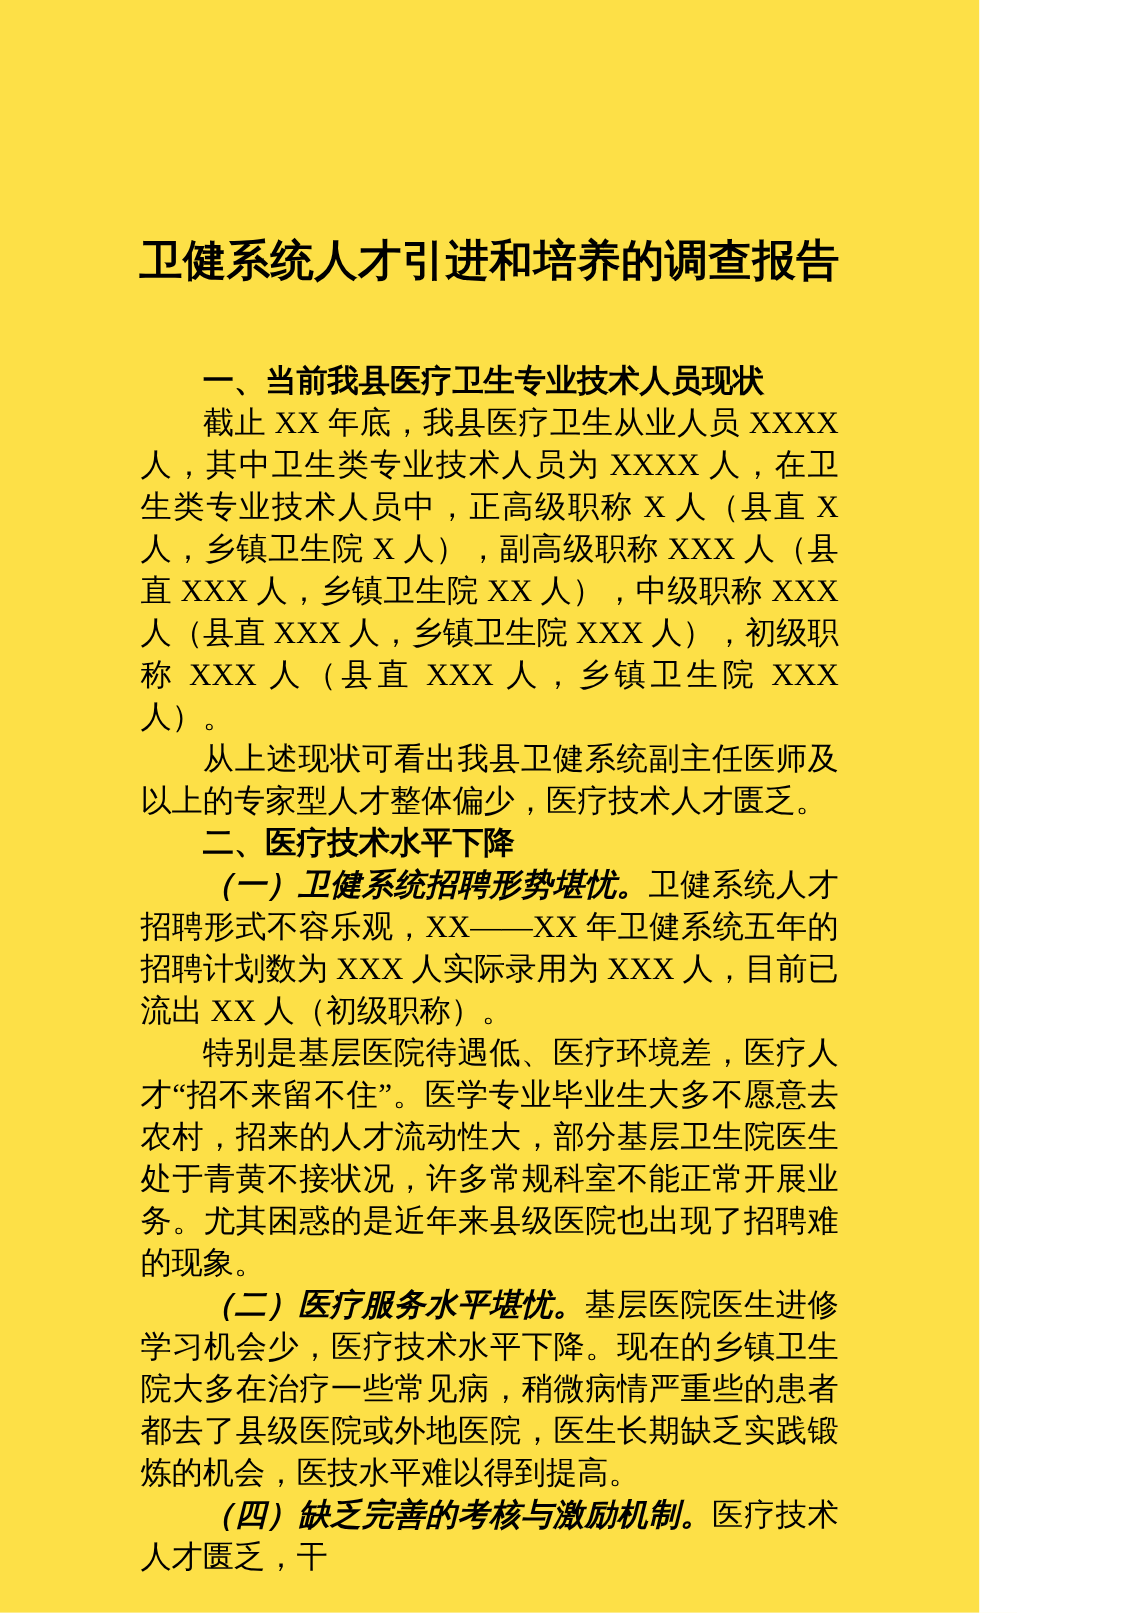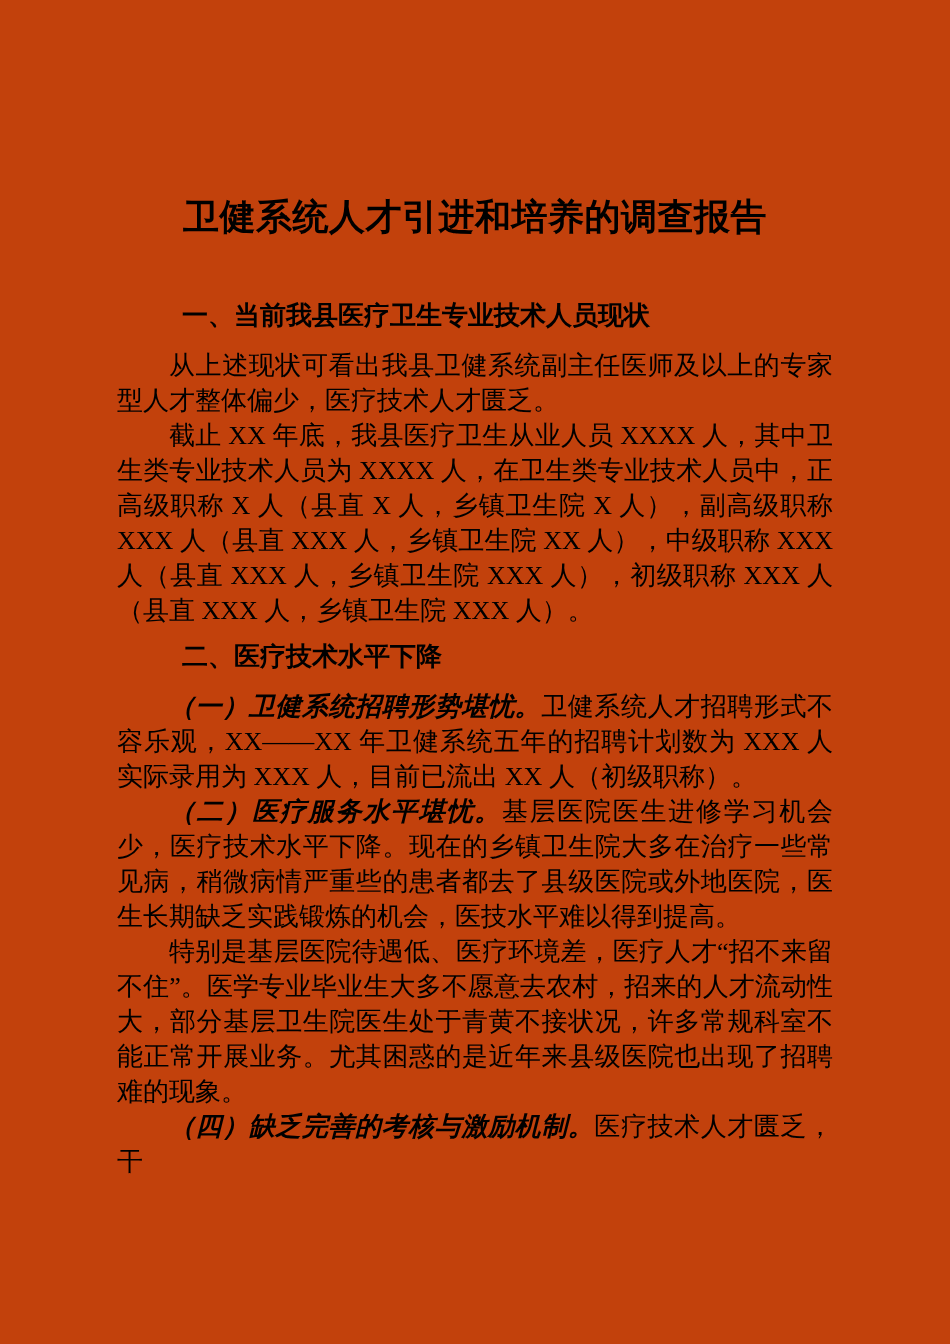--- a/index.html
+++ b/index.html
@@ -2,23 +2,23 @@
 <html><head>
 <meta charset="utf-8">
 <style>
   html, body {
     margin: 0;
     padding: 0;
     background: #ffffff;
   }
   .page {
     position: relative;
-    width: 950px;
+    width: 816px;
     height: 1344px;
-    background: #c2410c;
+    background: #fde047;
     color: #000000;
     overflow: hidden;
     font-family: "Liberation Serif", "DejaVu Serif", serif;
   }
   .doc-title {
     margin: 193px 60px 0 60px;
     text-align: center;
     font-size: 36px;
     line-height: 48px;
     font-weight: bold;
@@ -27,27 +27,27 @@
     color: #000000;
   }
   .doc-body {
     margin: 59px 117px 0 117px; 
     font-size: 26px;
     line-height: 35px;
     text-align: justify;
     color: #000000;
   }
   .sec-heading {
-    margin: 13px;
+    margin: 0;
     font-size: 26px;
     line-height: 35px;
     font-weight: bold;
     text-indent: 2em;
     text-align: left;
-    font-family: Liberation Mono, monospace;
+    font-family: Liberation Serif, serif;
   }
   .para {
     margin: 0;
     text-indent: 2em;
   }
   .para .lead {
     font-weight: bold;
     font-style: italic;
   }
 </style>
@@ -55,29 +55,29 @@
 <body>
 
 <div class="page">
 
   <h1 class="doc-title">卫健系统人才引进和培养的调查报告</h1>
 
   <div class="doc-body">
 
     <h2 class="sec-heading">一、当前我县医疗卫生专业技术人员现状</h2>
 
+    <p class="para">截止 XX 年底，我县医疗卫生从业人员 XXXX 人，其中卫生类专业技术人员为 XXXX 人，在卫生类专业技术人员中，正高级职称 X 人（县直 X 人，乡镇卫生院 X 人），副高级职称 XXX 人（县直 XXX 人，乡镇卫生院 XX 人），中级职称 XXX 人（县直 XXX 人，乡镇卫生院 XXX 人），初级职称 XXX 人（县直 XXX 人，乡镇卫生院 XXX 人）。</p>
+
     <p class="para">从上述现状可看出我县卫健系统副主任医师及以上的专家型人才整体偏少，医疗技术人才匮乏。</p>
-
-    <p class="para">截止 XX 年底，我县医疗卫生从业人员 XXXX 人，其中卫生类专业技术人员为 XXXX 人，在卫生类专业技术人员中，正高级职称 X 人（县直 X 人，乡镇卫生院 X 人），副高级职称 XXX 人（县直 XXX 人，乡镇卫生院 XX 人），中级职称 XXX 人（县直 XXX 人，乡镇卫生院 XXX 人），初级职称 XXX 人（县直 XXX 人，乡镇卫生院 XXX 人）。</p>
 
     <h2 class="sec-heading">二、医疗技术水平下降</h2>
 
     <p class="para"><span class="lead">（一）卫健系统招聘形势堪忧。</span><span>卫健系统人才招聘形式不容乐观，XX——XX 年卫健系统五年的招聘计划数为 XXX 人实际录用为 XXX 人，目前已流出 XX 人（初级职称）。</span></p>
 
+    <p class="para">特别是基层医院待遇低、医疗环境差，医疗人才“招不来留不住”。医学专业毕业生大多不愿意去农村，招来的人才流动性大，部分基层卫生院医生处于青黄不接状况，许多常规科室不能正常开展业务。尤其困惑的是近年来县级医院也出现了招聘难的现象。</p>
+
     <p class="para"><span class="lead">（二）医疗服务水平堪忧。</span><span>基层医院医生进修学习机会少，医疗技术水平下降。现在的乡镇卫生院大多在治疗一些常见病，稍微病情严重些的患者都去了县级医院或外地医院，医生长期缺乏实践锻炼的机会，医技水平难以得到提高。</span></p>
-
-    <p class="para">特别是基层医院待遇低、医疗环境差，医疗人才“招不来留不住”。医学专业毕业生大多不愿意去农村，招来的人才流动性大，部分基层卫生院医生处于青黄不接状况，许多常规科室不能正常开展业务。尤其困惑的是近年来县级医院也出现了招聘难的现象。</p>
 
 
     <p class="para"><span class="lead">（四）缺乏完善的考核与激励机制。</span><span>医疗技术人才匮乏，干</span></p>
 
   </div>
 </div>
 
 </body></html>

